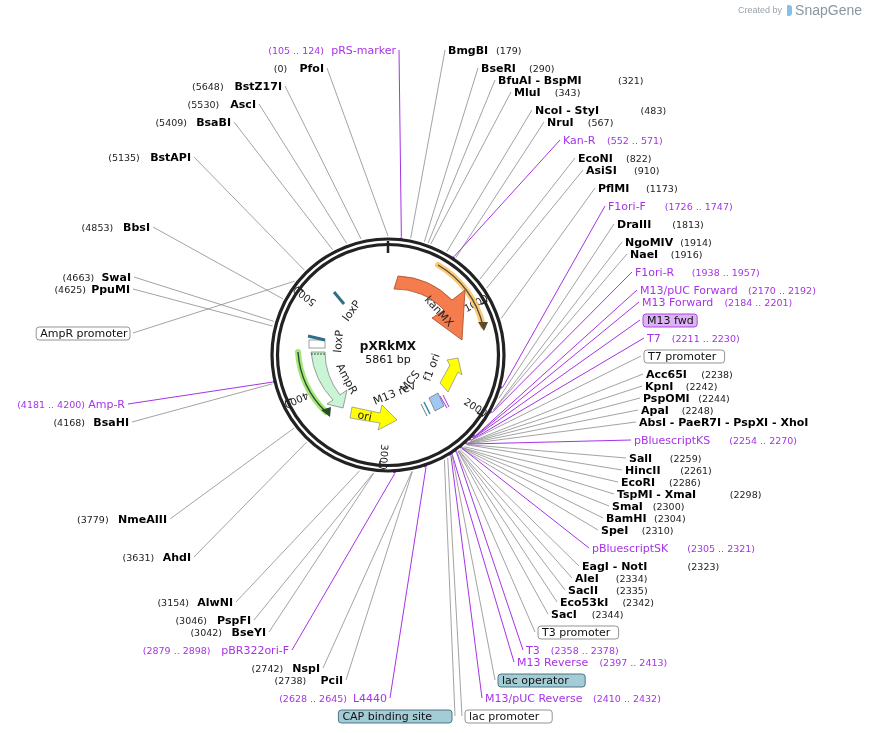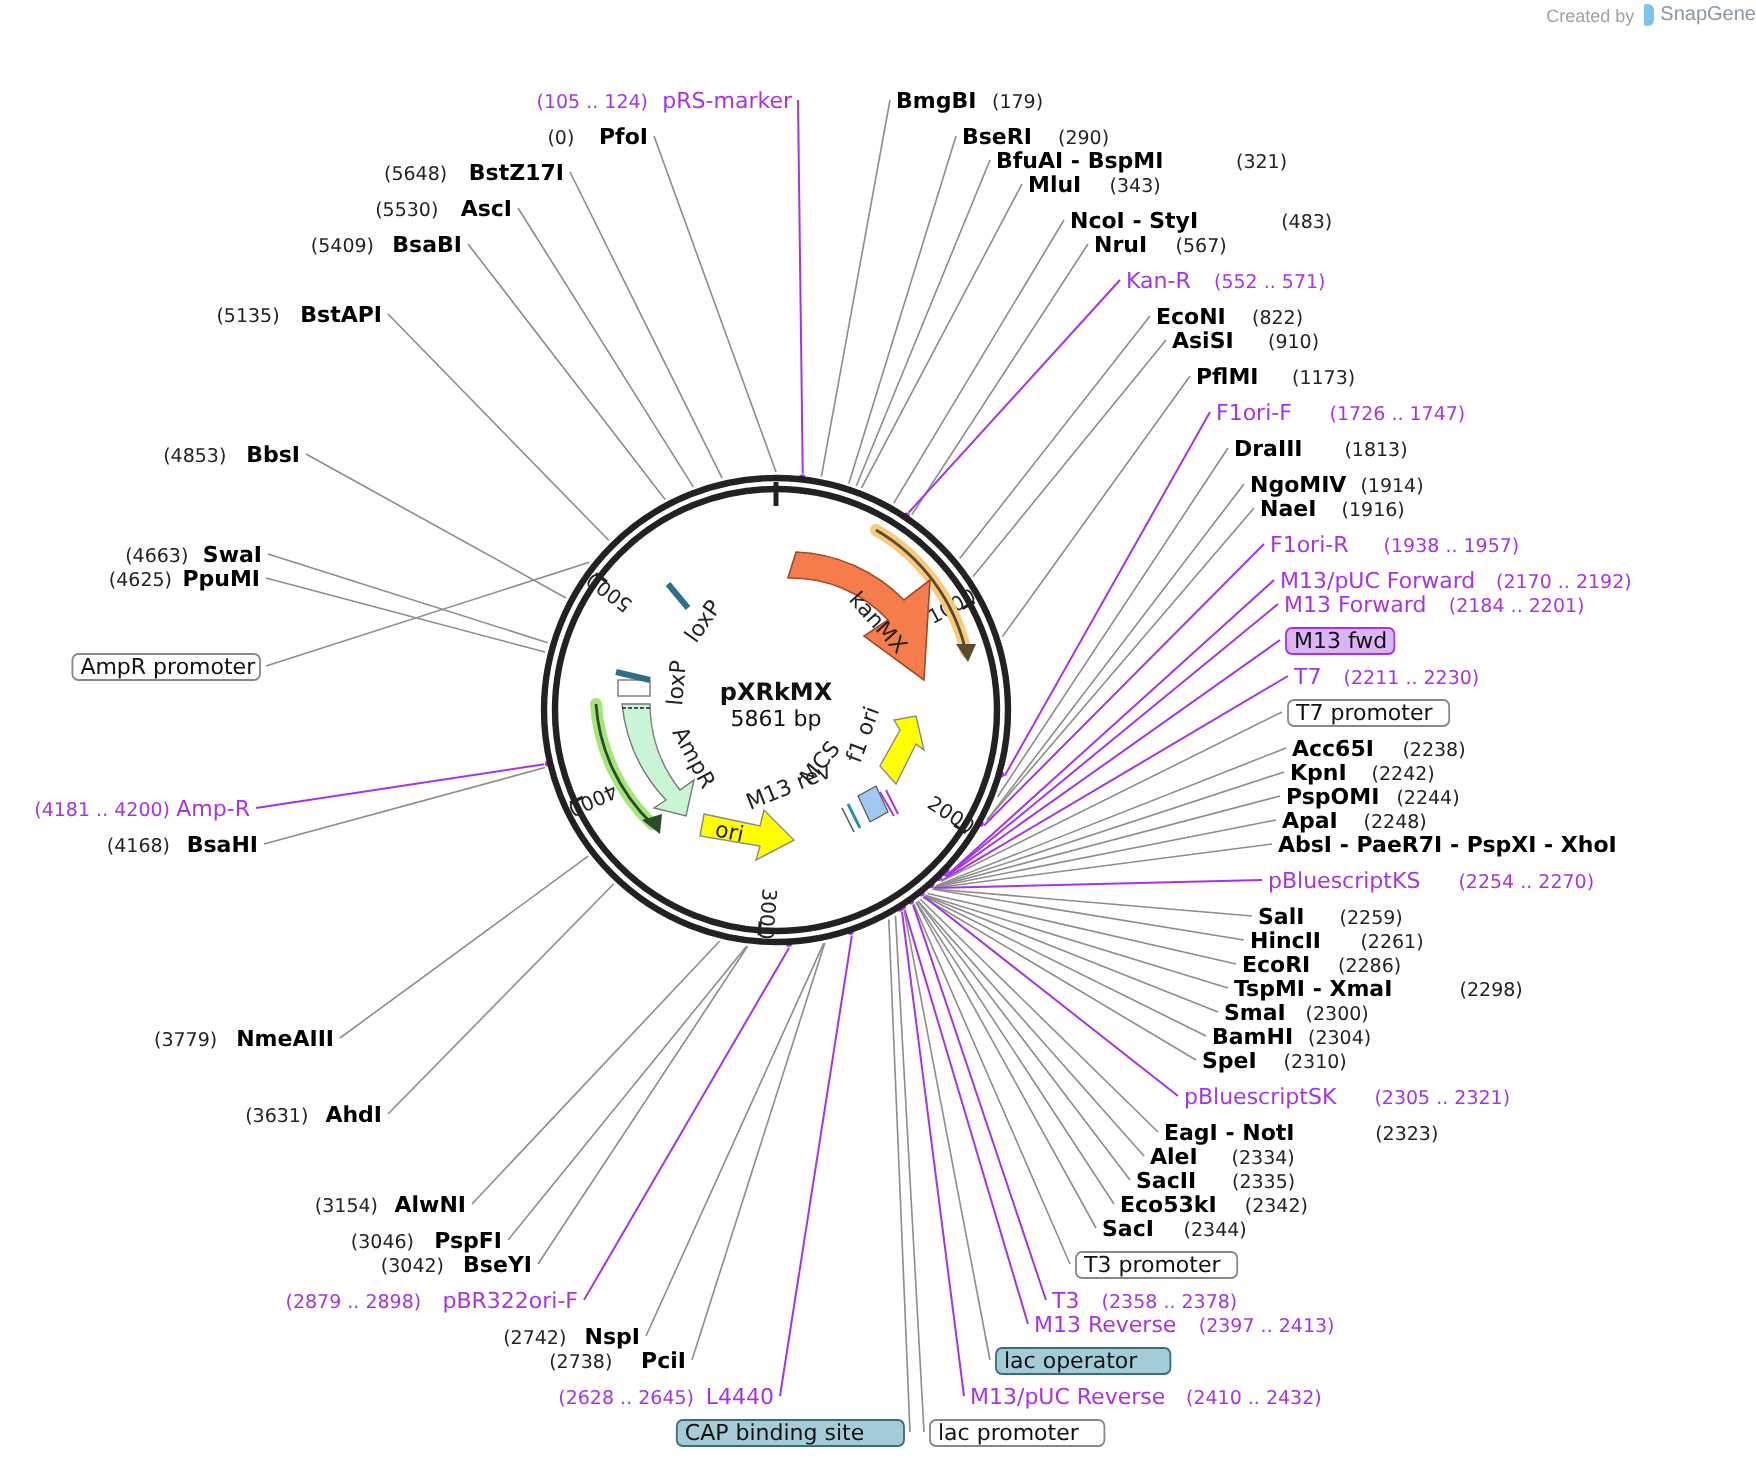--- a/index.html
+++ b/index.html
@@ -1,22 +1,22 @@
 <!DOCTYPE html>
 <html><head>
 <meta charset="utf-8">
 <style>
   html, body { margin: 0; padding: 0; background: #ffffff; }
   body { width: 878px; height: 733px; position: relative; overflow: hidden;
          font-family: "DejaVu Sans", sans-serif; }
   #map { position: absolute; left: 0; top: 0; width: 878px; height: 733px; }
-  .credit { position: absolute; right: 0; top: 2px; font-size: 9px; color: #9aa3ab;
+  .credit { position: absolute; right: 16px; top: 2px; font-size: 9px; color: #9aa3ab;
             font-family: "Liberation Sans", sans-serif; display: flex; align-items: center; gap: 2px; }
   .credit .logo { display: inline-block; width: 5px; height: 11px; background: #7fc4e8; border-radius: 1px 3px 3px 1px; margin: 0 1px 0 3px; }
-  .credit .brand { font-size: 10px; color: #8a96a0; }
+  .credit .brand { font-size: 14px; color: #8a96a0; }
   svg text { font-family: "DejaVu Sans", sans-serif; }
   .enz-name { font-weight: bold; font-size: 11px; fill: #000; }
   .enz-pos { font-size: 9.5px; fill: #222; }
   .prim-name { font-size: 11px; fill: #a633e6; }
   .prim-pos { font-size: 9.5px; fill: #a633e6; }
   .feat-box-text { font-size: 11px; fill: #111; }
   .leader { stroke: #8c8c8c; stroke-width: 0.8; fill: none; }
   .leader-p { stroke: #a633e6; stroke-width: 1; fill: none; }
 </style>
 </head>

